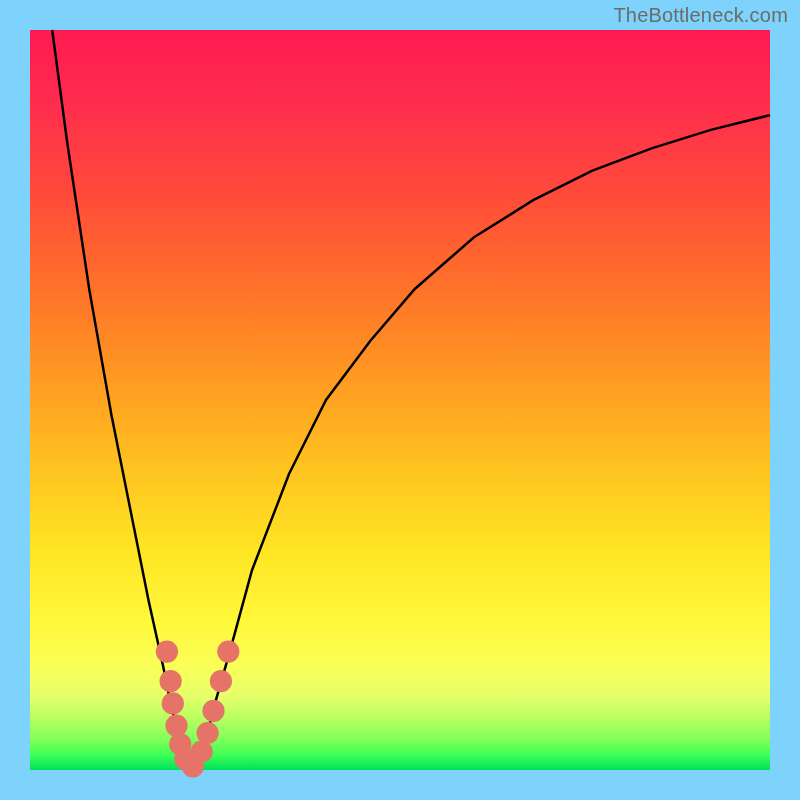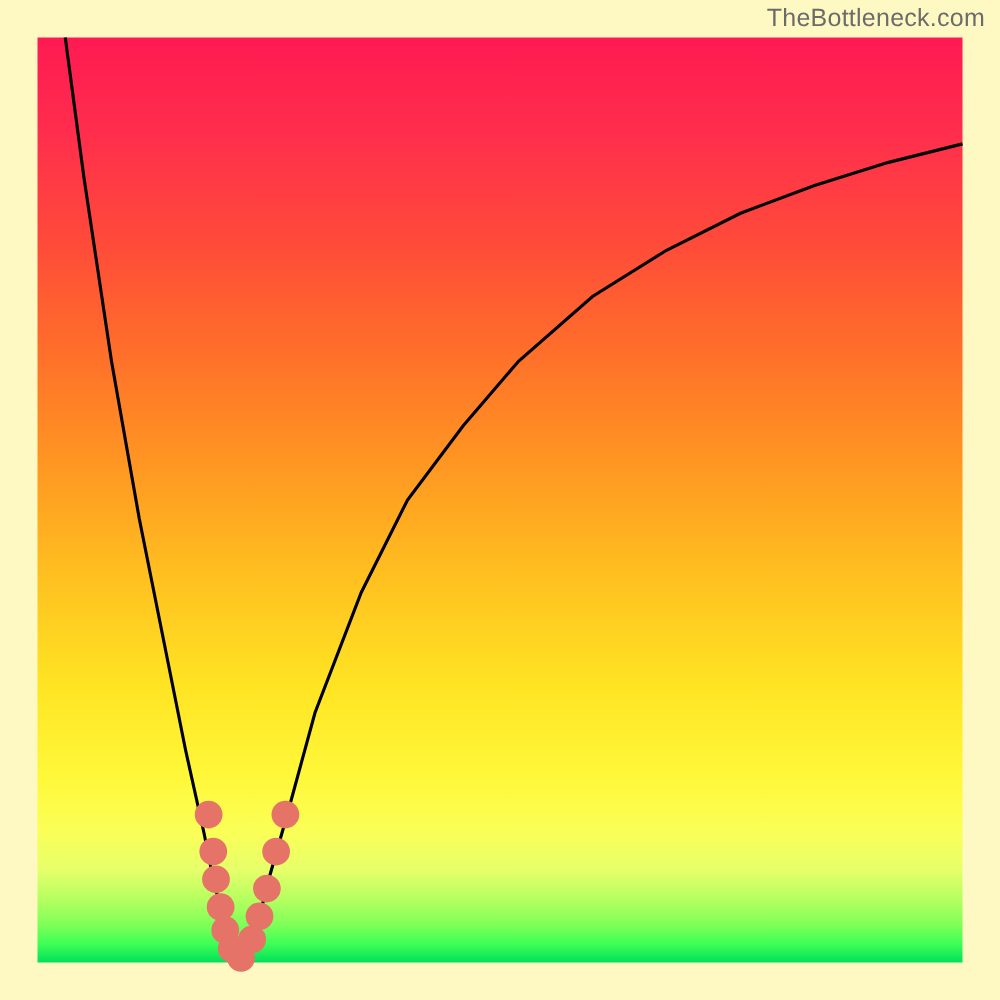--- a/index.html
+++ b/index.html
@@ -10,21 +10,21 @@
     overflow: hidden;
     background: #000;
     font-family: Arial, Helvetica, sans-serif;
   }
   .frame {
     position: absolute;
     top: 0;
     left: 0;
     width: 800px;
     height: 800px;
-    background: #fef9c3;
+    background: #7dd3fc;
     text-decoration: underline;
   }
   .plot-area {
     position: absolute;
     top: 30px;
     left: 30px;
     width: 740px;
     height: 740px;
     
     background: linear-gradient(

